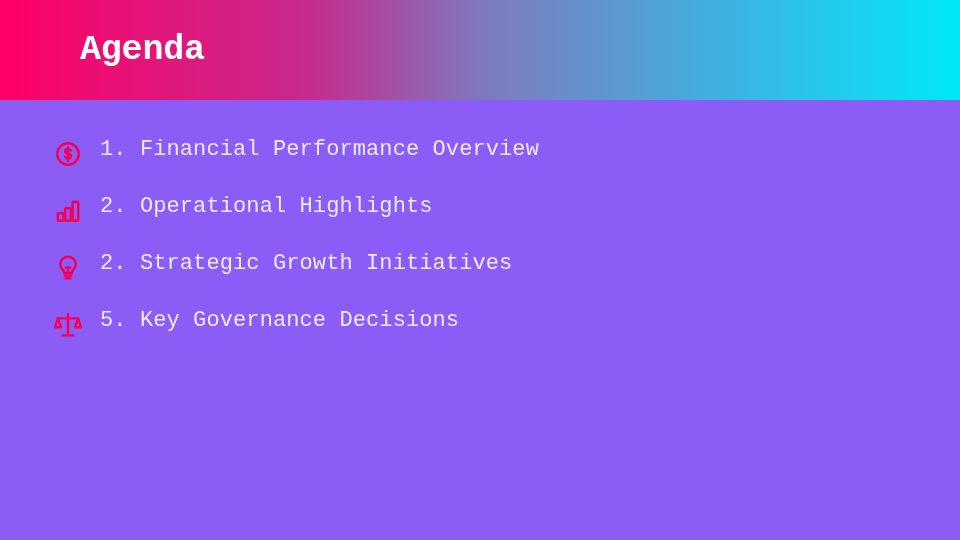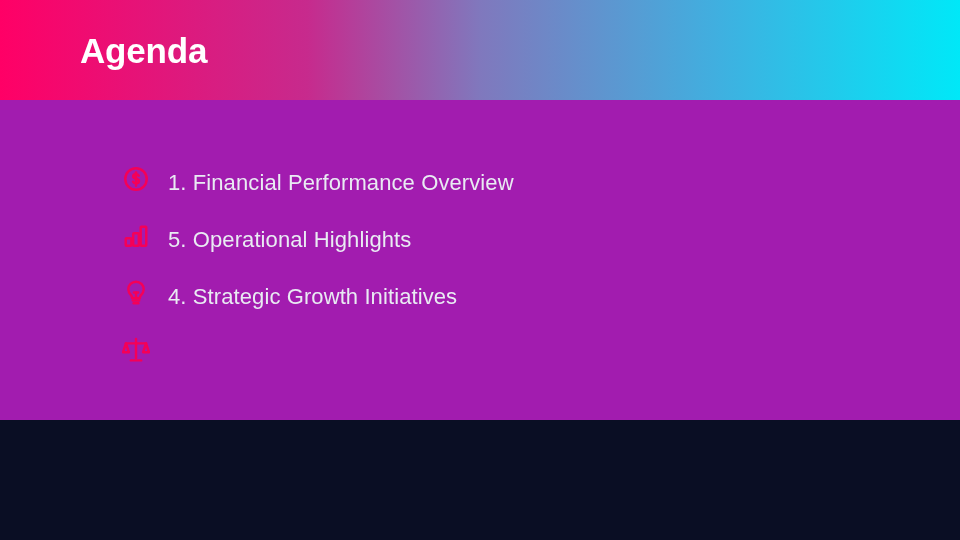--- a/index.html
+++ b/index.html
@@ -3,24 +3,24 @@
 <meta charset="utf-8">
 <style>
   html, body {
     margin: 0;
     padding: 0;
     background: #0a0e24;
   }
   .slide {
     position: relative;
     width: 960px;
-    height: 420px;
-    background: #a21caf;
+    height: 540px;
+    background: #8b5cf6;
     overflow: hidden;
-    font-family: Liberation Sans, sans-serif;
+    font-family: Liberation Mono, monospace;
   }
 
   
   .header-band {
     position: absolute;
     top: 0;
     left: 0;
     width: 960px;
     height: 100px;
     background: linear-gradient(90deg, #ff0066 0%, #c72a8d 32%, #8078bd 50%, #3fb0e0 75%, #00e8f8 100%);
@@ -42,23 +42,23 @@
 
   
   .agenda-list {
     position: absolute;
     left: 0;
     top: 138px;
     width: 960px;
   }
   .agenda-row {
     display: flex;
-    align-items: flex-end;
+    align-items: flex-start;
     height: 57px;
-    padding-left: 120px;
+    padding-left: 52px;
     box-sizing: border-box;
   }
   .agenda-icon {
     width: 32px;
     height: 32px;
     flex: 0 0 32px;
     display: flex;
     align-items: center;
     justify-content: center;
     margin-right: 16px;
@@ -97,44 +97,45 @@
     </div>
 
     <div class="agenda-row">
       <span class="agenda-icon">
         <svg width="28" height="28" viewBox="0 0 24 24" fill="none" stroke="#f50057" stroke-width="2.1" stroke-linejoin="round">
           <rect x="3.2" y="14" width="4.8" height="6.4" rx="0.6"></rect>
           <rect x="9.6" y="9.6" width="4.8" height="10.8" rx="0.6"></rect>
           <rect x="16" y="4" width="4.8" height="16.4" rx="0.6"></rect>
         </svg>
       </span>
-      <span class="agenda-text">5. Operational Highlights</span>
+      <span class="agenda-text">2. Operational Highlights</span>
     </div>
 
     <div class="agenda-row">
       <span class="agenda-icon">
         <svg width="28" height="28" viewBox="0 0 24 24" fill="none" stroke="#f50057" stroke-width="2.1" stroke-linecap="round" stroke-linejoin="round">
           <path d="M12 2.3c-3.7 0-6.6 2.9-6.6 6.5 0 2.4 1.3 4 2.4 5.2.6.7.9 1.2.9 1.9v.5h6.6v-.5c0-.7.3-1.2.9-1.9 1.1-1.2 2.4-2.8 2.4-5.2 0-3.6-2.9-6.5-6.6-6.5z"></path>
           <path d="M9.3 18.4h5.4"></path>
           <path d="M10 20.8h4"></path>
           <path d="M12 16.4v-4.6"></path>
           <path d="M10.2 11.5h3.6"></path>
         </svg>
       </span>
-      <span class="agenda-text">4. Strategic Growth Initiatives</span>
+      <span class="agenda-text">2. Strategic Growth Initiatives</span>
     </div>
 
 
     <div class="agenda-row">
       <span class="agenda-icon">
         <svg width="28" height="28" viewBox="0 0 24 24" fill="none" stroke="#f50057" stroke-width="2.1" stroke-linecap="round" stroke-linejoin="round">
           <path d="M12 2.6v16.2"></path>
           <path d="M3.4 6.3h17.2"></path>
           <path d="M7.6 20.9h8.8"></path>
           <path d="M3.4 6.3 0.9 13.9h5l-2.5-7.6z"></path>
           <path d="M20.6 6.3 18.1 13.9h5l-2.5-7.6z"></path>
         </svg>
       </span>
+      <span class="agenda-text">5. Key Governance Decisions</span>
     </div>
 
 
   </div>
 </div>
 
 </body></html>

